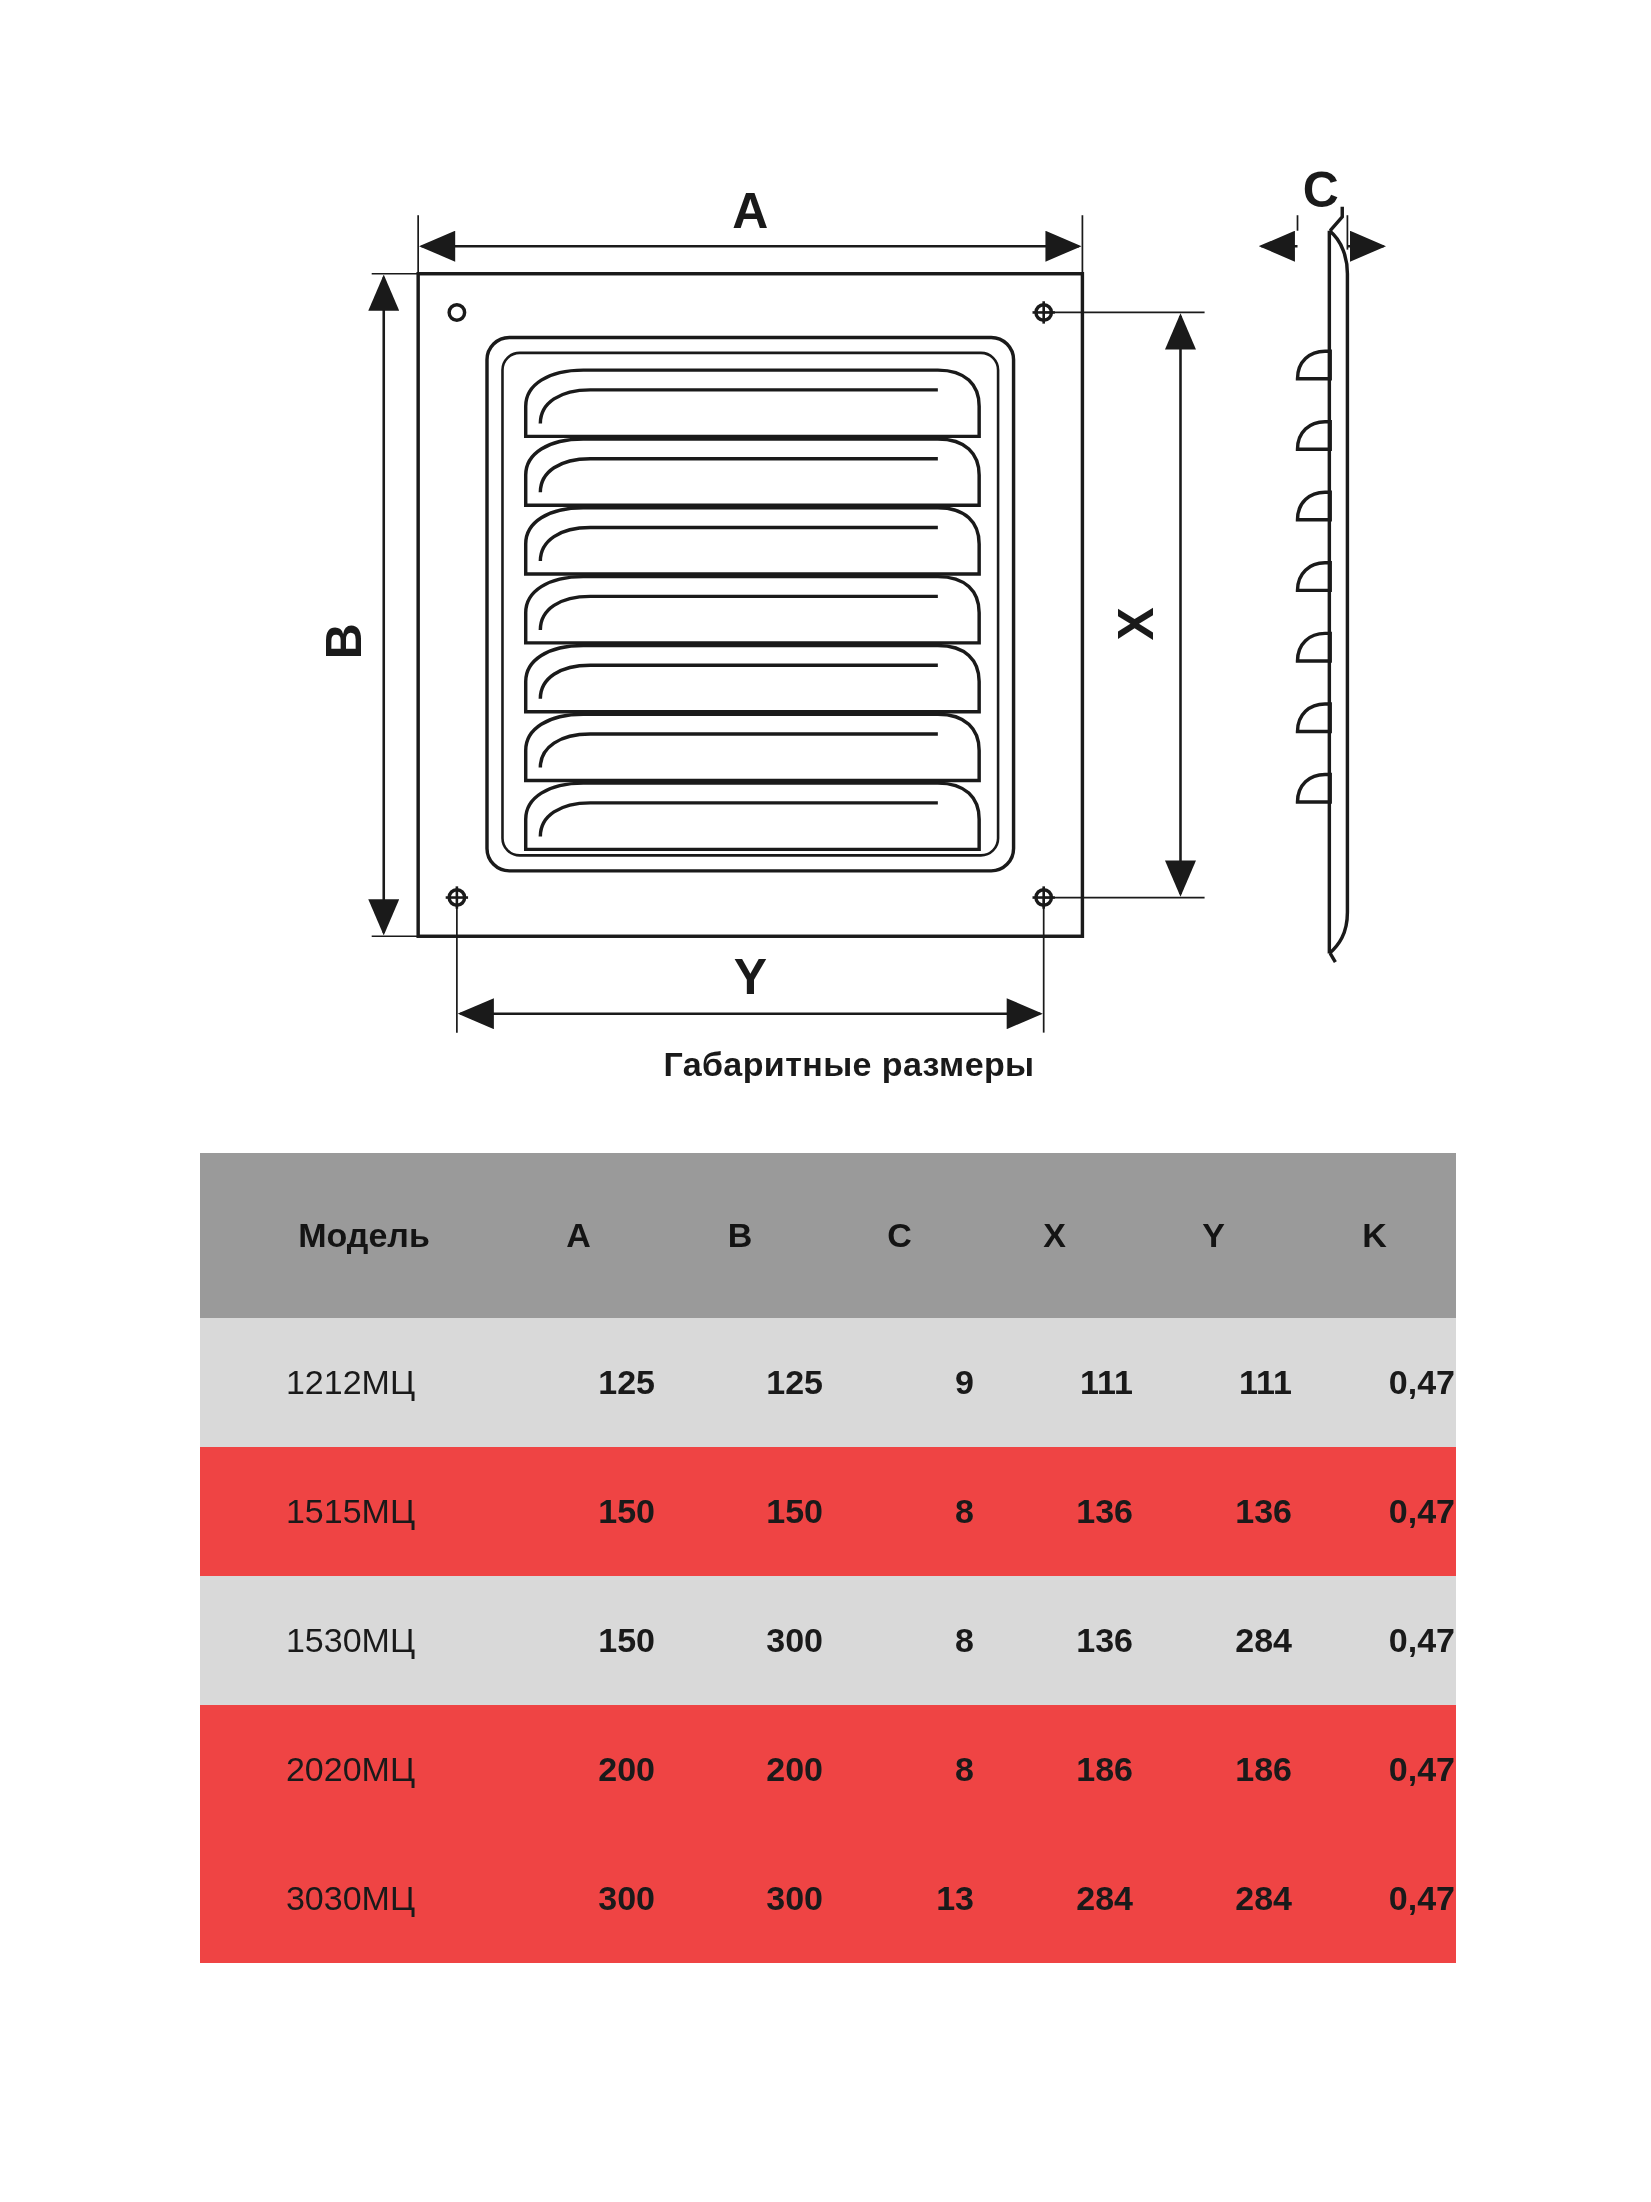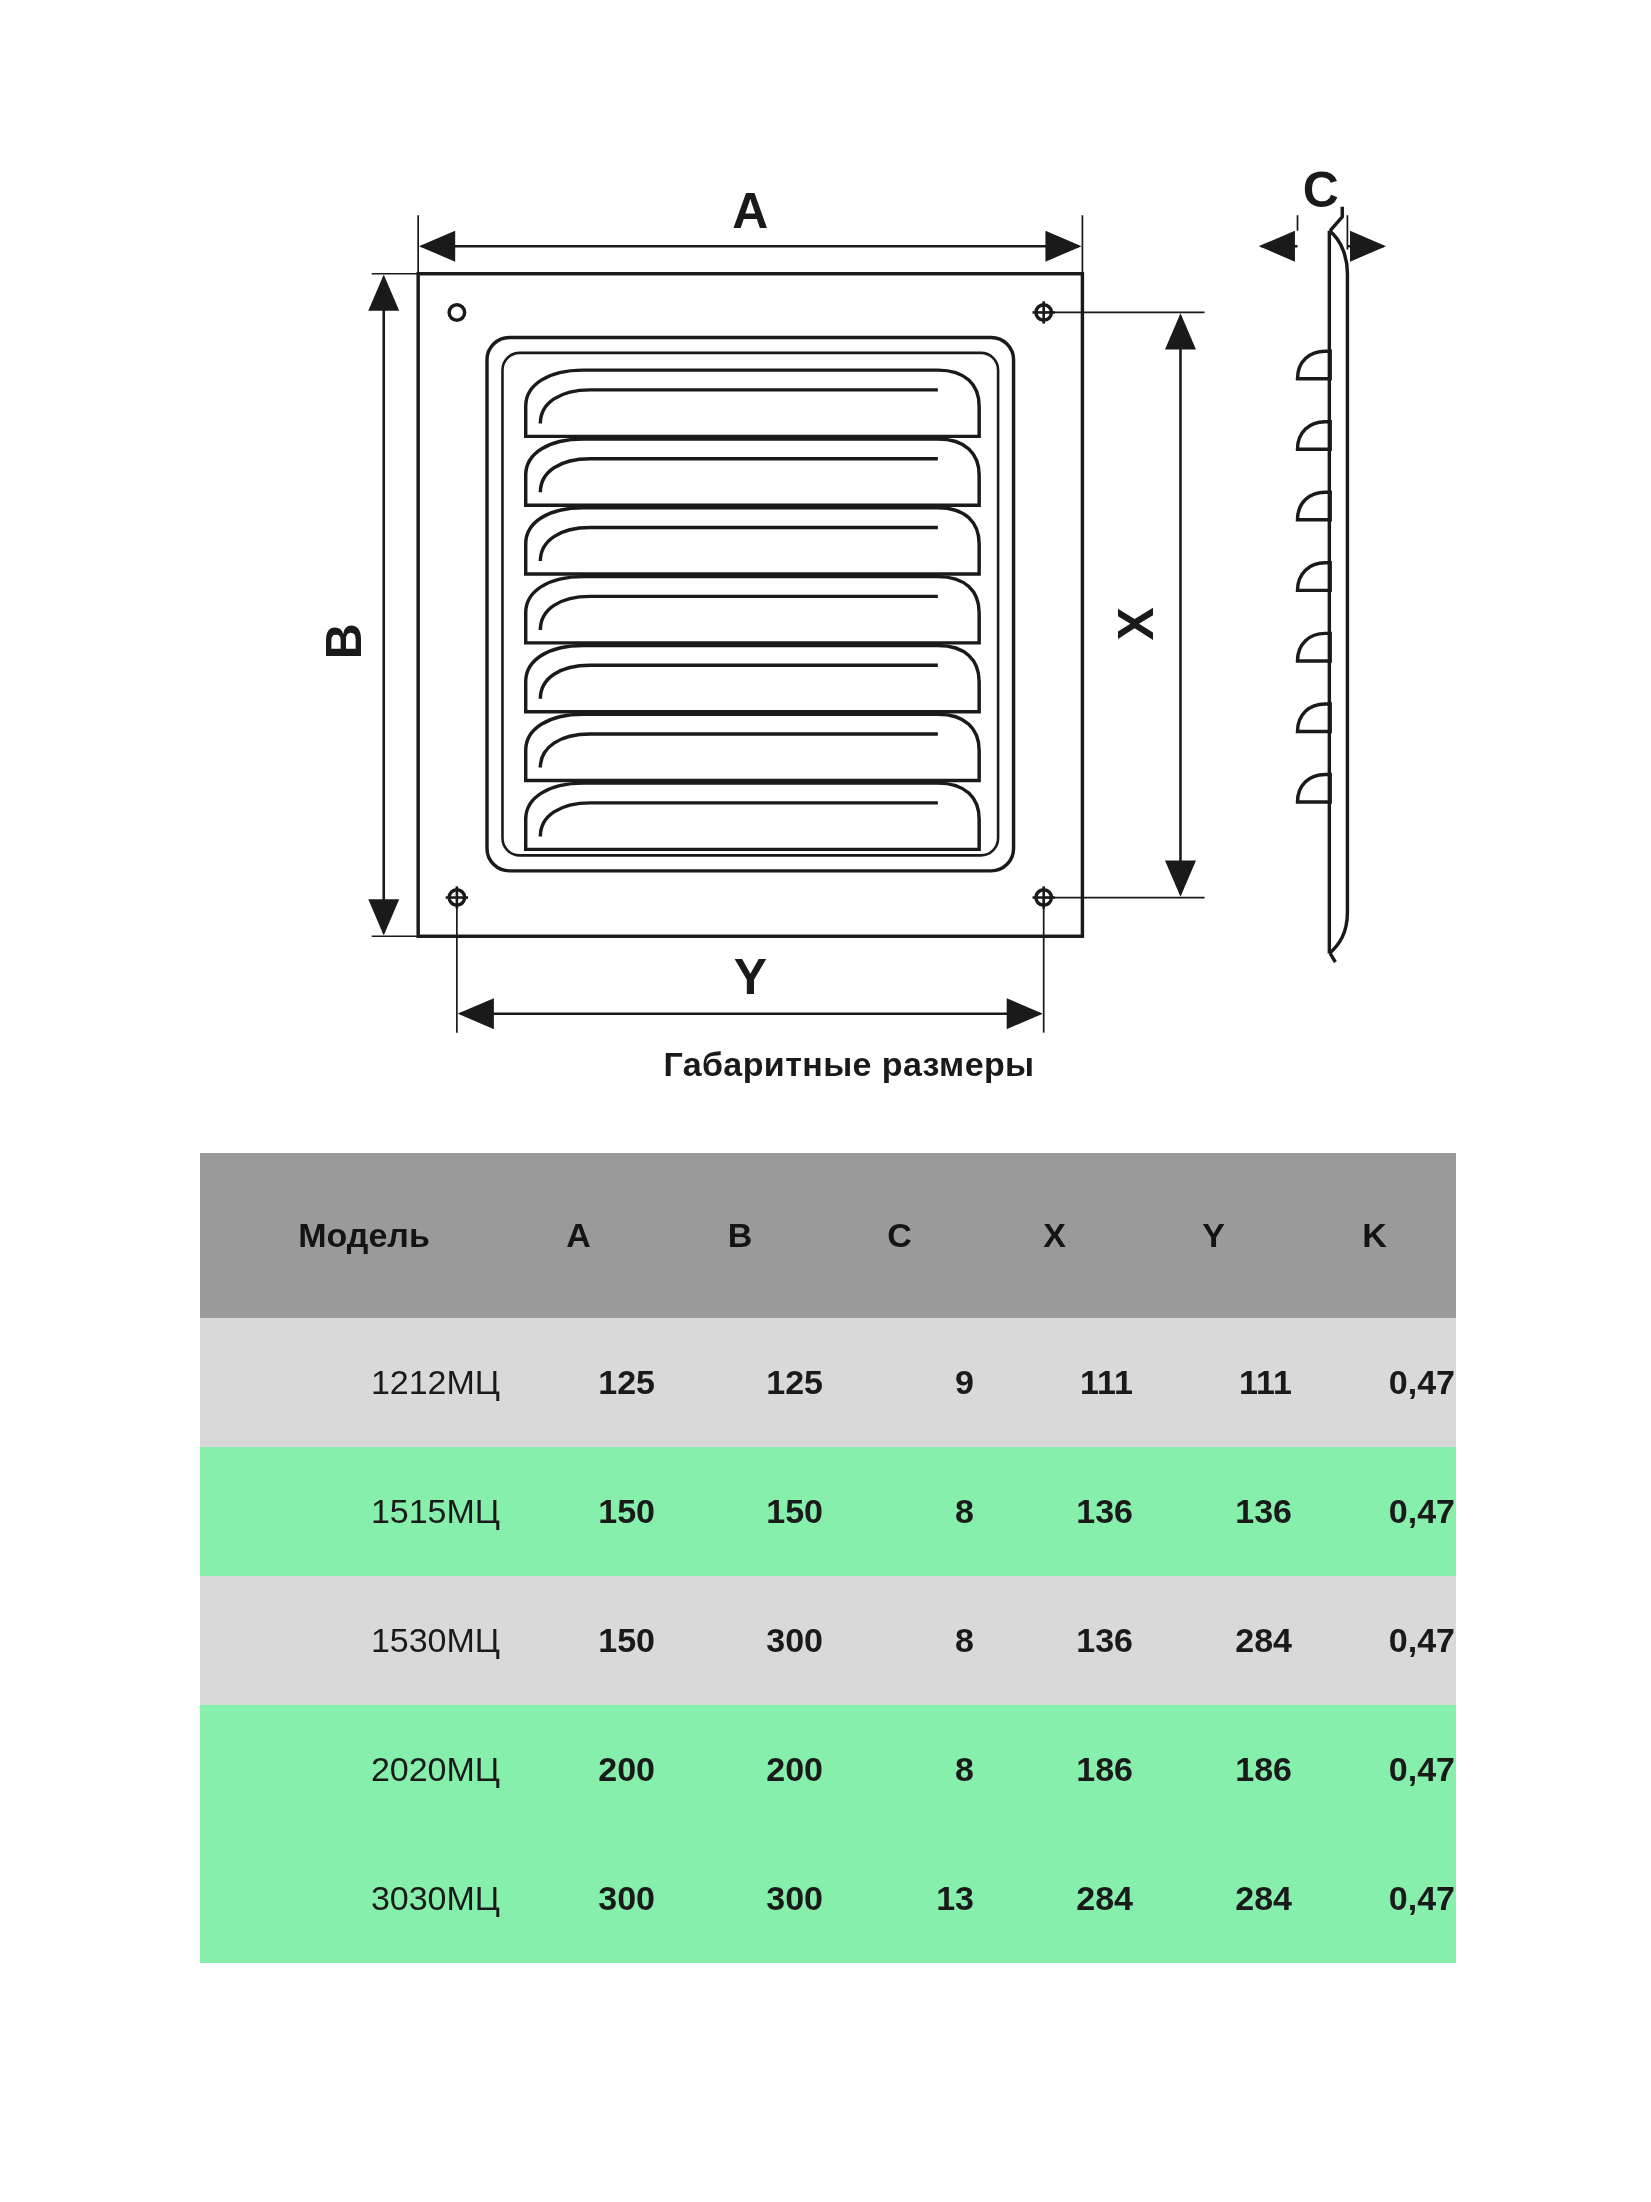--- a/index.html
+++ b/index.html
@@ -71,25 +71,26 @@
     font-size: 34px;
     height: 127px;
     vertical-align: middle;
     text-align: right;
     color: #1a1a1a;
   }
   table.spec tr.alt td {
     background: #d9d9d9;
   }
   table.spec tr.plain td {
-    background: #86efac;
+    background: #ef4444;
   }
   table.spec td.model {
     font-weight: normal;
     font-size: 34px;
+    text-align: center;
   }
   table.spec td.num {
     font-weight: bold;
   }
   table.spec th.model-h {
     text-align: center;
     padding-left: 28px;
   }
 
   .col-model { width: 301px; }

